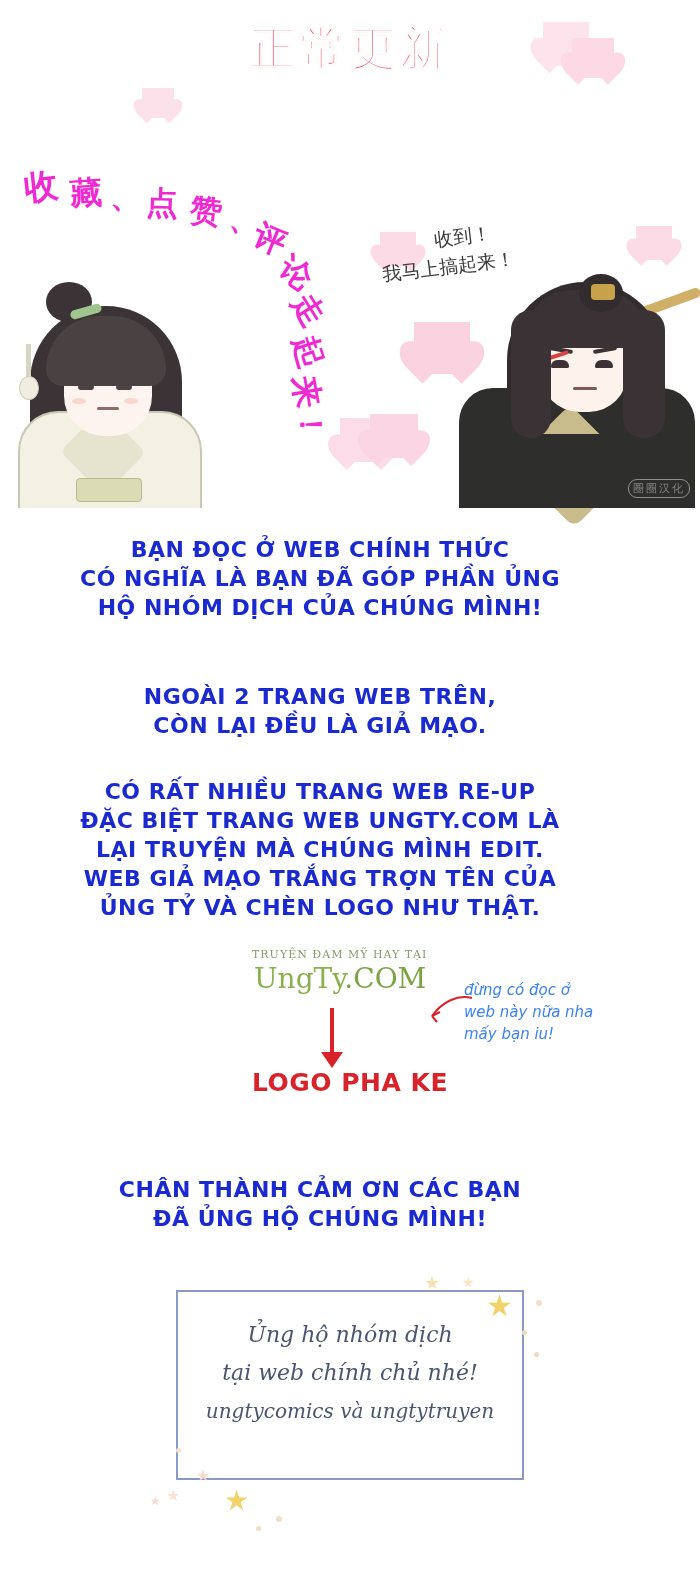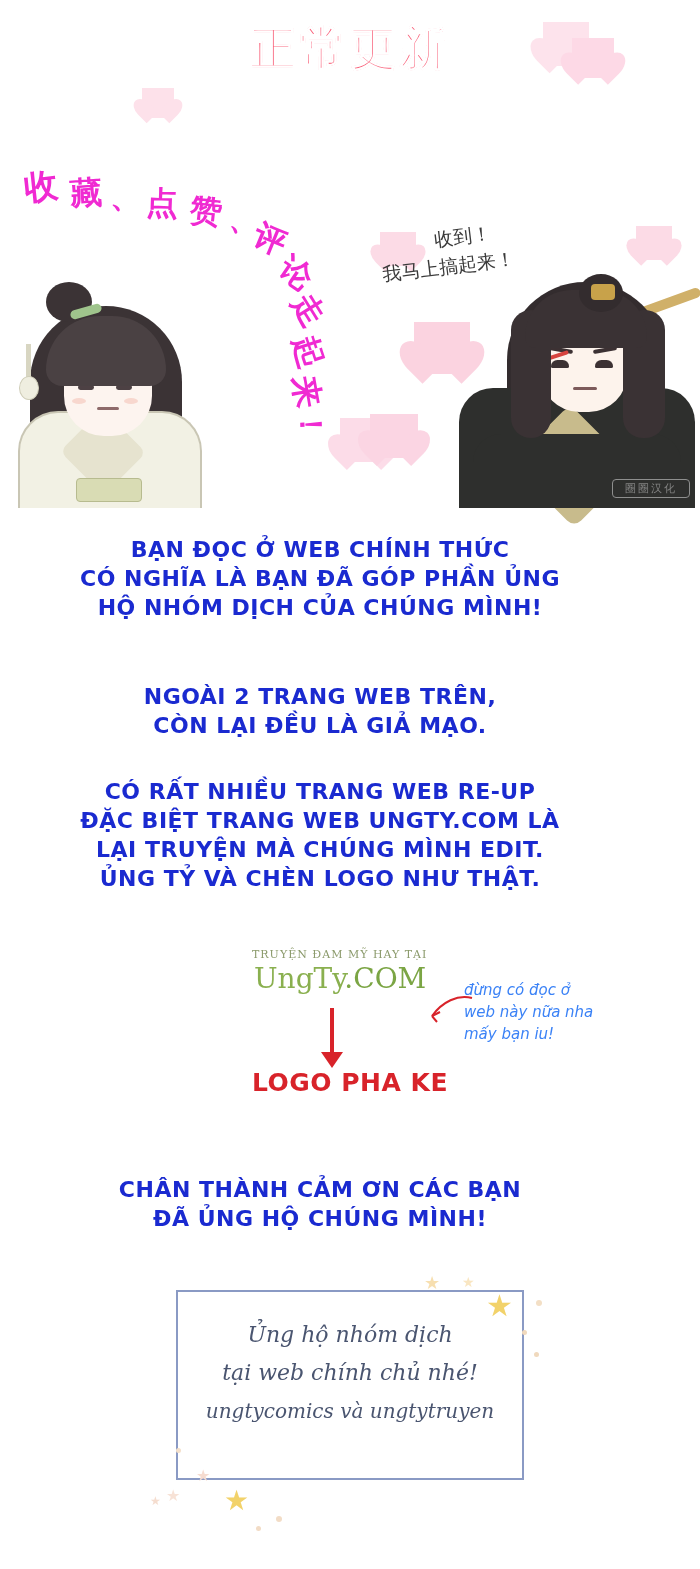--- a/index.html
+++ b/index.html
@@ -222,21 +222,21 @@
     position: absolute; bottom: 150px; left: 88px; width: 26px; height: 4px;
     background: #d7443f; border-radius: 3px; transform: rotate(-18deg);
   }
   .man .mouth {
     position: absolute; bottom: 118px; left: 118px; width: 24px; height: 3px;
     background: #7d5a5a; border-radius: 3px;
   }
   .watermark {
     position: absolute; right: 10px; bottom: 10px;
     font-size: 11px; color: #b7b7b7; letter-spacing: 2px;
-    border: 1px solid #cfcfcf; padding: 1px 12px; border-radius: 4px;
+    border: 1px solid #cfcfcf; padding: 1px 4px; border-radius: 9px;
     opacity: .6;
   }
 
   
   .blue-block {
     position: absolute;
     left: 0;
     width: 640px;
     text-align: center;
     font-family: "DejaVu Sans", sans-serif;
@@ -436,20 +436,21 @@
 
 <div class="blue-block" style="top:682px;">
   <span class="line">NGOÀI 2 TRANG WEB TRÊN,</span>
   <span class="line">CÒN LẠI ĐỀU LÀ GIẢ MẠO.</span>
 </div>
 
 <div class="blue-block" style="top:777px;">
   <span class="line">CÓ RẤT NHIỀU TRANG WEB RE-UP</span>
   <span class="line">ĐẶC BIỆT TRANG WEB UNGTY.COM LÀ</span>
   <span class="line">LẠI TRUYỆN MÀ CHÚNG MÌNH EDIT.</span>
+  <span class="line">WEB GIẢ MẠO TRẮNG TRỢN TÊN CỦA</span>
   <span class="line">ỦNG TỶ VÀ CHÈN LOGO NHƯ THẬT.</span>
 </div>
 
 <div class="logo-sec">
   <div class="logo-top">TRUYỆN ĐAM MỸ HAY TẠI</div>
   <div class="logo-main">
     <span>UngTy</span><span class="dotcom">.COM</span>
   </div>
 
   <svg class="arrow-curve" width="46" height="36">

